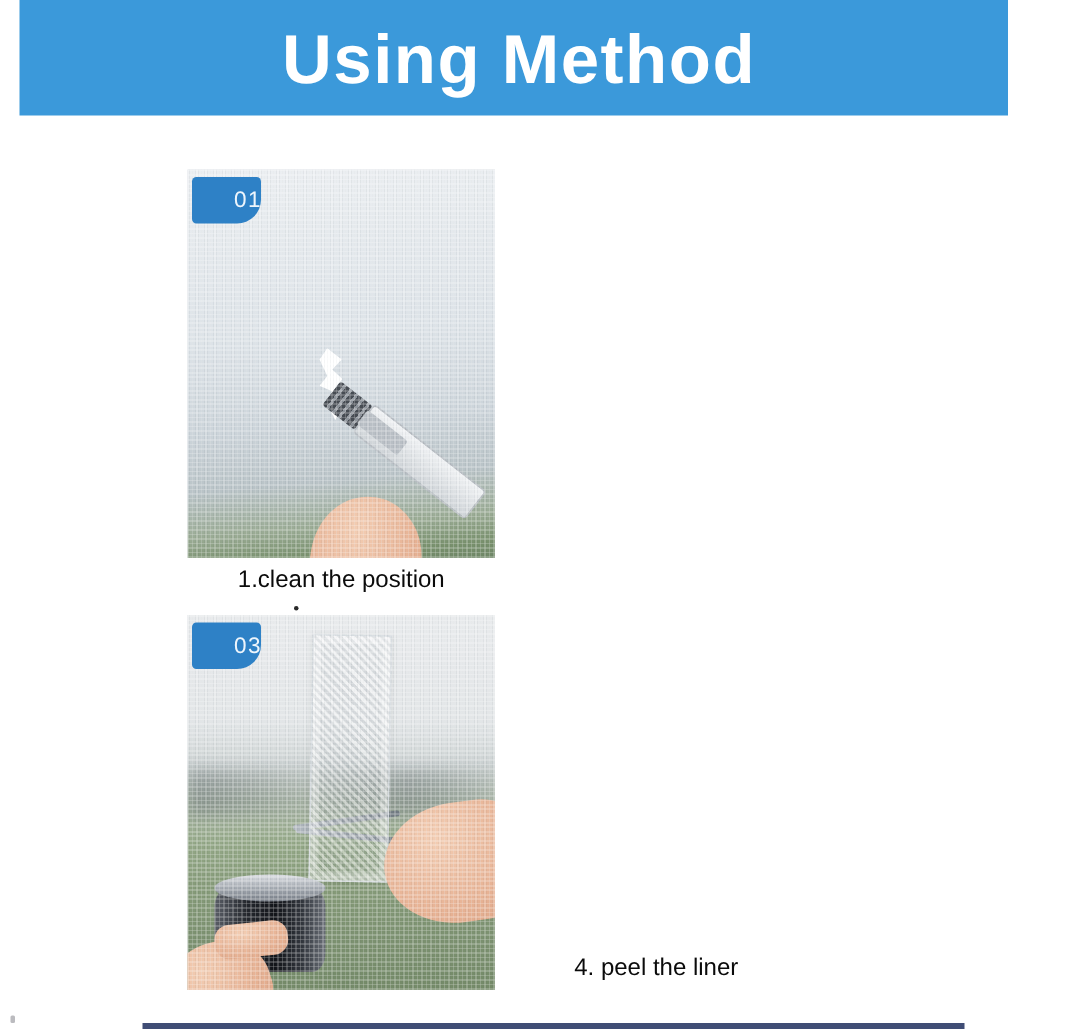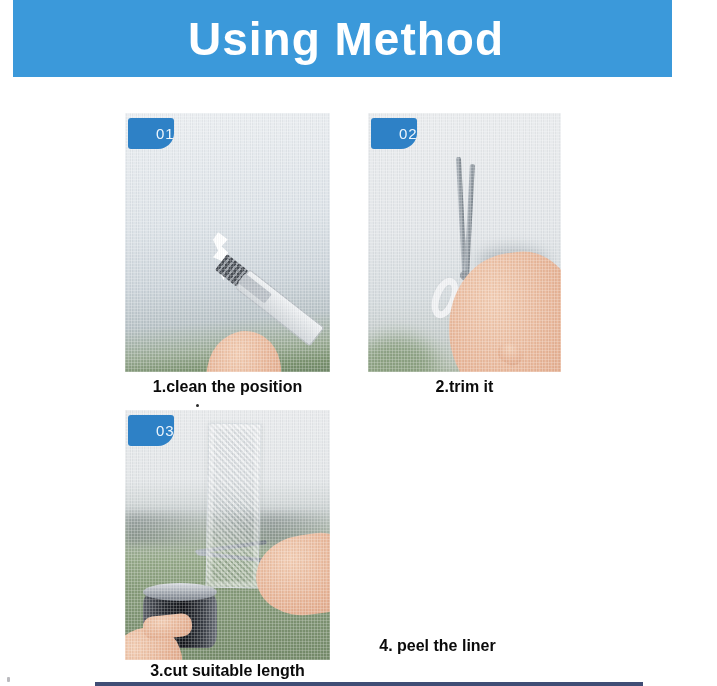--- a/index.html
+++ b/index.html
@@ -33,21 +33,21 @@
   .p2 .photo{background:linear-gradient(178deg,#ebedef 0%,#e3e6e9 45%,#d5dbde 70%,#c7cecd 85%,#b4bfb1 96%,#a5b39e 100%);}
   .p3 .photo{background:linear-gradient(180deg,#e9ebed 0%,#e3e6e8 28%,#cdd3d3 40%,#adbaa8 50%,#93a786 61%,#859a78 73%,#7c9170 86%,#748a68 100%);}
   .p4 .photo{background:linear-gradient(180deg,#e6e8ea 0%,#dde1e2 26%,#cfd6d2 38%,#adbfa3 50%,#89a579 63%,#739059 77%,#698555 88%,#5e7a4d 100%);}
 
   
   .badge{position:absolute; z-index:7; left:3px; top:5px; width:46px; height:31px;
     background:var(--badge-bg); color:var(--badge-text); font-size:15px; letter-spacing:1px;
     line-height:31px; padding-left:28px; border-radius:3px 3px 16px 3px;}
 
   
-  .caption{position:absolute; color:var(--caption); font-size:16px; font-weight:bold; text-align:center;}
+  .caption{position:absolute; color:var(--caption); font-size:16px; font-weight:normal; text-align:center;}
   .c1{left:125px; top:378px; width:205px;}
   .c2{left:368px; top:378px; width:193px;}
   .c3{left:125px; top:662px; width:205px;}
   .c4{left:330px; top:637px; width:215px;}
 
   
   .art{position:absolute; z-index:3;}
   .skin{background:radial-gradient(ellipse at 38% 28%, #f3cdb3 0%, #e7b294 60%, #dba283 100%);}
   .blade{position:absolute; border-radius:2px; background:linear-gradient(90deg,#b2b9c0,#79828a);}
 
@@ -128,54 +128,35 @@
       <div class="art brush">
         <div class="bristles"></div>
         <div class="handle"></div>
         <div class="handle-slot"></div>
       </div>
       <div class="art skin hand1"></div>
     </div>
     <div class="badge">01</div>
   </div>
 
-  <div class="panel p2">
-    <div class="photo" aria-label="hand trimming loose mesh threads with scissors pointing upward">
-      <div class="art smudge2"></div>
-      <div class="art green2"></div>
-      <div class="art scis2">
-        <div class="blade b1"></div>
-        <div class="blade b2"></div>
-        <div class="pivot"></div>
-        <div class="loop l"></div>
-        <div class="loop r"></div>
-      </div>
-      <div class="art skin hand2">
-        <div class="skin thumb2"></div>
-      </div>
-    </div>
-    <div class="badge">02</div>
-  </div>
 
   <div class="panel p3">
     <div class="photo scis3" aria-label="cutting a clear repair tape strip to length with scissors, holding the tape roll below">
       <div class="art skyline"></div>
       <div class="art strip3"></div>
       <div class="blade b1"></div>
       <div class="blade b2"></div>
       <div class="art skin hand3"></div>
       <div class="art roll"></div>
       <div class="art skin hand3b"></div>
       <div class="art skin finger3"></div>
     </div>
     <div class="badge">03</div>
   </div>
 
 
   <div class="caption c1">1.clean the position</div>
-  <div class="caption c2">2.trim it</div>
-  <div class="caption c3">3.cut suitable length</div>
   <div class="caption c4">4. peel the liner</div>
 
   <div class="stray-dot"></div>
   <div class="corner-mark"></div>
   <div class="footer-bar"></div>
 </div>
 
 </body></html>

